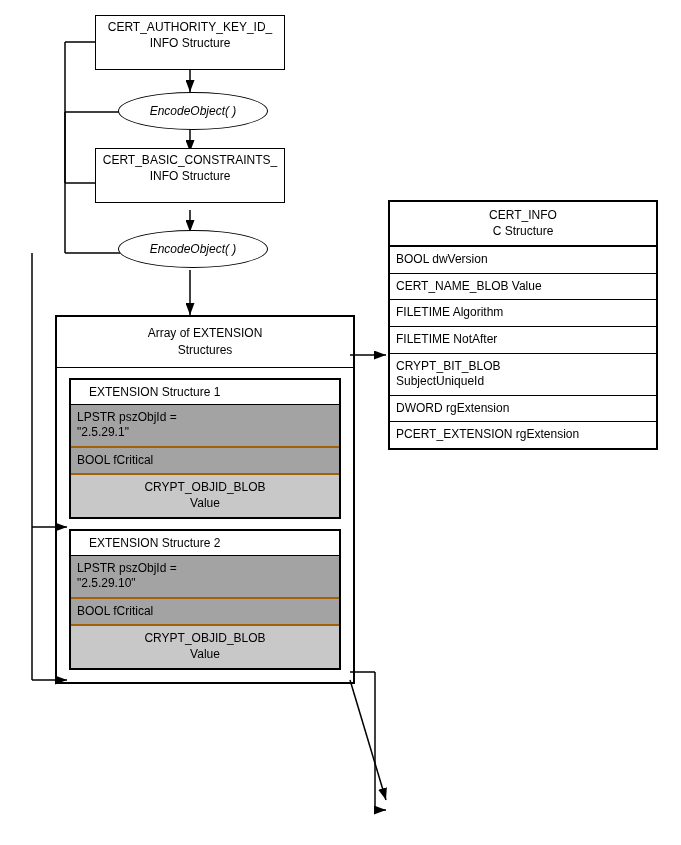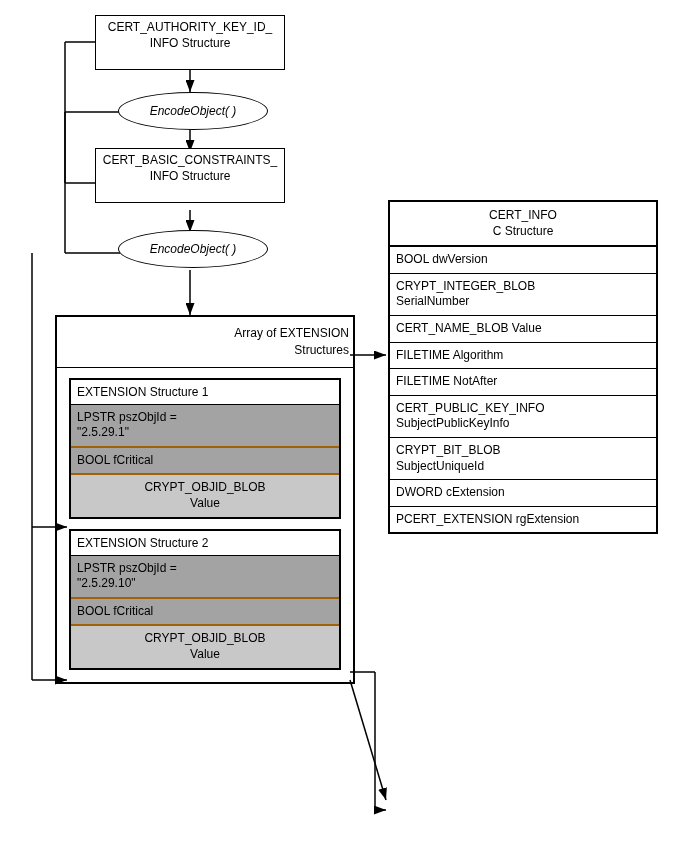--- a/index.html
+++ b/index.html
@@ -92,35 +92,35 @@
     
     .ext-panel {
       position: absolute;
       left: 55px;
       top: 318px;
       width: 295px;
       border: 2.5px solid #000;
     }
 
     .ext-panel-header {
-      text-align: right;
+      text-align: center;
       padding: 8px 4px;
       border-bottom: 1px solid #000;
       line-height: 1.4;
     }
 
     
     .ext-struct {
       margin: 10px 12px;
       border: 2px solid #000;
     }
 
     .ext-struct-header {
       background: #fff;
-      padding: 5px 6px;
+      padding: 5px 18px;
       border-bottom: 1px solid #000;
       font-weight: normal;
     }
 
     .ext-struct-row {
       border-bottom: 2px solid #a16207;
       padding: 5px 6px;
       line-height: 1.3;
       background: #a3a3a3;
     }
@@ -240,38 +240,32 @@
   </div>
 
   <div class="cert-info-panel box-thick">
     <div class="cert-info-header">
       <span>CERT_INFO<br>C Structure</span>
     </div>
     <div class="cert-info-row">
       <span>BOOL dwVersion</span>
     </div>
     <div class="cert-info-row">
-      <span>CRYPT_INTEGER_BLOB<br>SerialNumber</span>
-    </div>
-    <div class="cert-info-row">
       <span>CERT_NAME_BLOB Value</span>
     </div>
     <div class="cert-info-row">
       <span>FILETIME Algorithm</span>
     </div>
     <div class="cert-info-row">
       <span>FILETIME NotAfter</span>
     </div>
     <div class="cert-info-row">
-      <span>CERT_PUBLIC_KEY_INFO<br>SubjectPublicKeyInfo</span>
-    </div>
-    <div class="cert-info-row">
       <span>CRYPT_BIT_BLOB<br>SubjectUniqueId</span>
     </div>
     <div class="cert-info-row">
-      <span>DWORD cExtension</span>
+      <span>DWORD rgExtension</span>
     </div>
     <div class="cert-info-row" style="border-bottom:none;">
       <span>PCERT_EXTENSION rgExtension</span>
     </div>
   </div>
 
 </div>
 
 </body></html>

